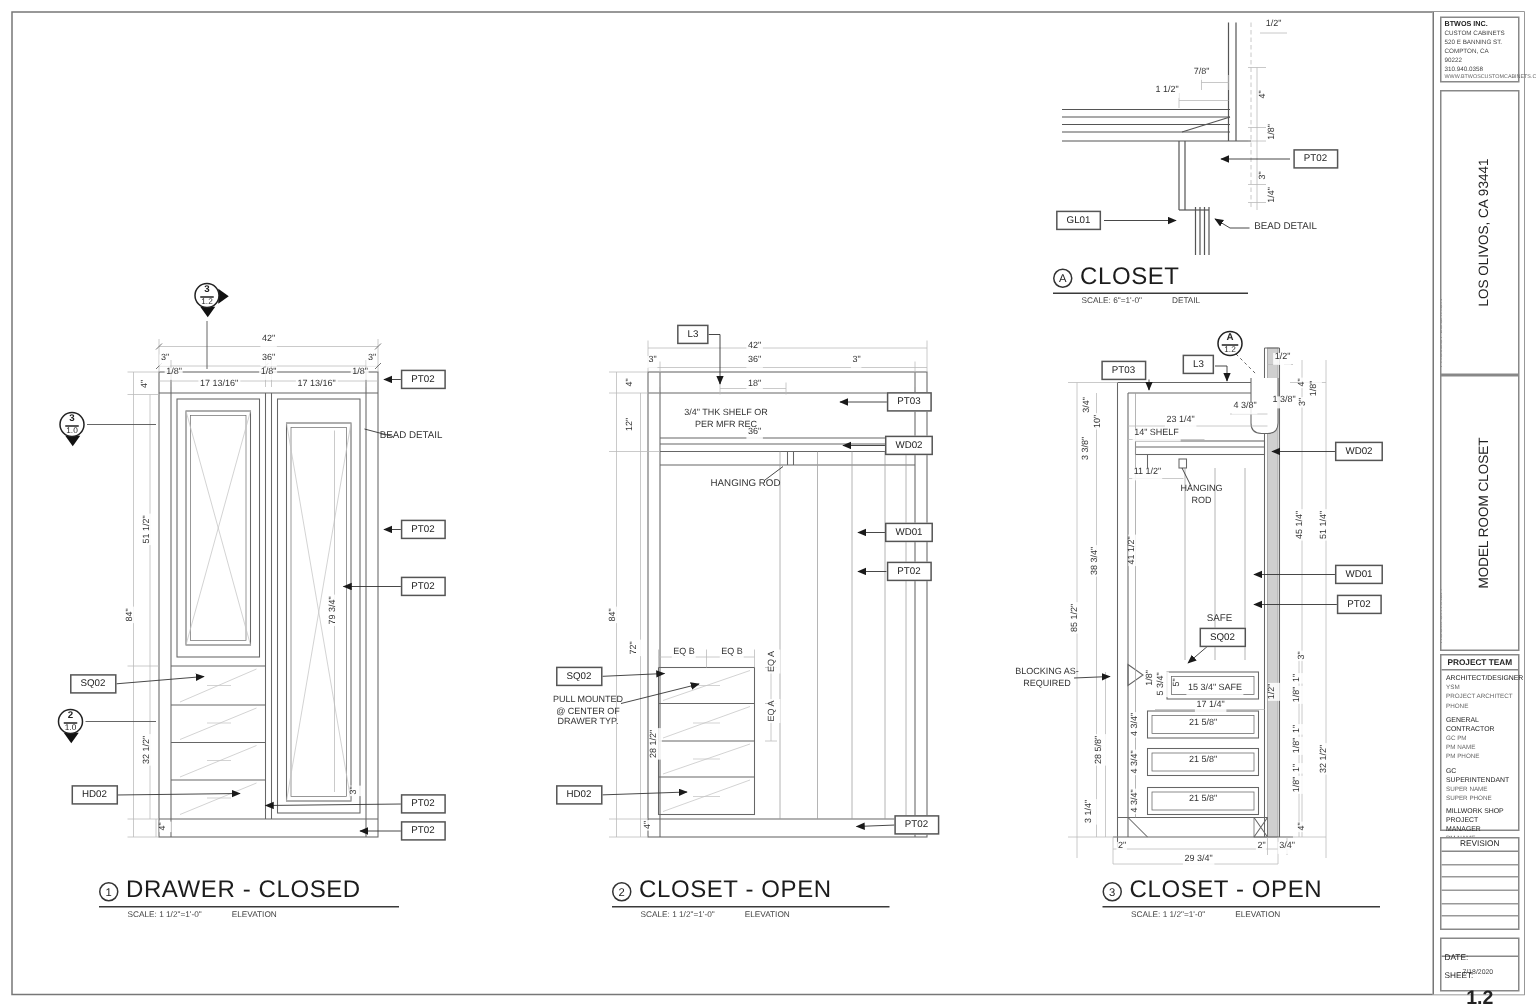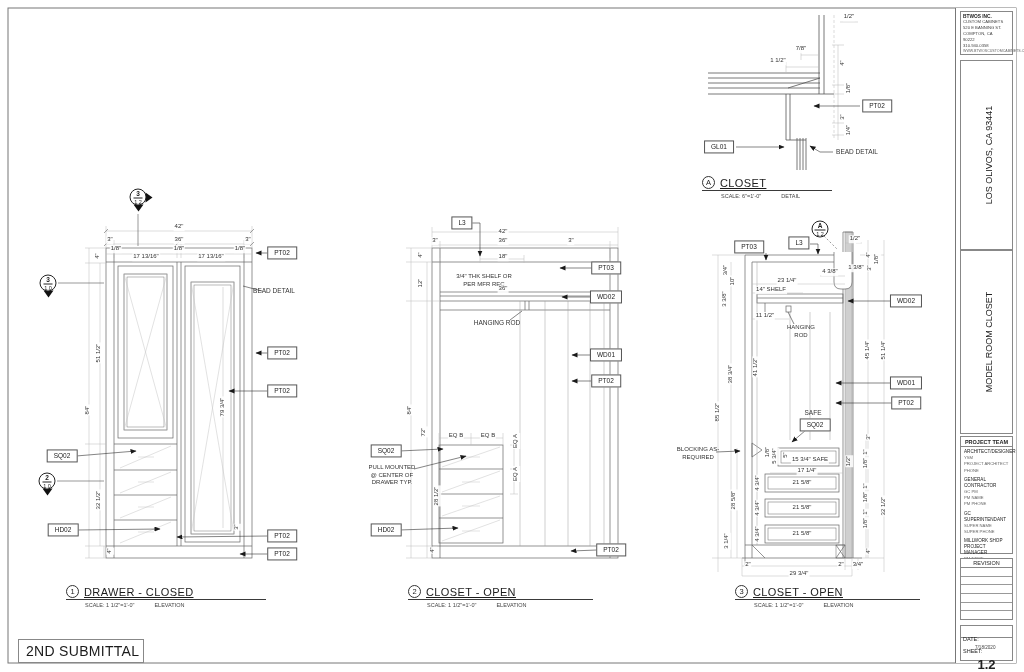--- a/index.html
+++ b/index.html
@@ -12,21 +12,21 @@
   .ann{position:absolute;transform:translate(-50%,-50%) rotate(var(--rot,0deg));white-space:pre;line-height:1.25;}
   .ann.dim{font-size:6px;color:#333;background:rgba(255,255,255,.85);padding:0 1px;}
   .ann.tag{font-size:6.5px;color:#222;border:0.8px solid #555;background:#fff;padding:1.5px 6px;white-space:nowrap;}
   .ann.label{font-size:6.5px;color:#333;}
   .ann.note{font-size:6px;color:#333;text-align:center;}
   
   .vt{position:absolute;}
   .vt-head{display:flex;align-items:center;gap:5px;border-bottom:1px solid #3a3a3a;padding-bottom:1px;}
   .vt-num{width:13px;height:13px;border:1px solid #333;border-radius:50%;font-size:7.5px;
           display:flex;align-items:center;justify-content:center;flex:0 0 auto;background:#fff;}
-  .vt-title{font-size:11px;letter-spacing:.4px;color:#1c1c1c;white-space:nowrap;text-decoration:underline;}
+  .vt-title{font-size:16px;letter-spacing:.4px;color:#1c1c1c;white-space:nowrap;}
   .vt-sub{display:flex;gap:20px;font-size:5.5px;color:#444;padding-left:19px;padding-top:1.5px;white-space:nowrap;}
   
   .mk{position:absolute;transform:translate(-50%,-50%);width:17px;height:17px;}
   .mk-c{width:17px;height:17px;border:0.9px solid #222;border-radius:50%;background:#fff;
         display:flex;flex-direction:column;align-items:center;justify-content:center;position:relative;z-index:2;}
   .mk-top{font-size:6.5px;font-weight:bold;border-bottom:0.7px solid #222;padding:0 3px;line-height:1.2;}
   .mk-bot{font-size:5.5px;line-height:1.2;}
   .mk-tri{position:absolute;width:0;height:0;}
   .mk-tri-down{left:50%;top:96%;transform:translateX(-50%);
       border-left:5px solid transparent;border-right:5px solid transparent;border-top:7px solid #111;}
@@ -485,17 +485,14 @@
       <span class="ds-l">DATE:</span>
       <span class="ds-v">7/18/2020</span>
     </div>
     <div class="ds-sheet">
       <span class="ds-l">SHEET:</span>
       <div class="ds-num">1.2</div>
     </div>
   </div>
 </div>
 
-<div class="submittal">
-  <span>2ND SUBMITTAL</span>
+
 </div>
 
-</div>
-
 </body></html>

